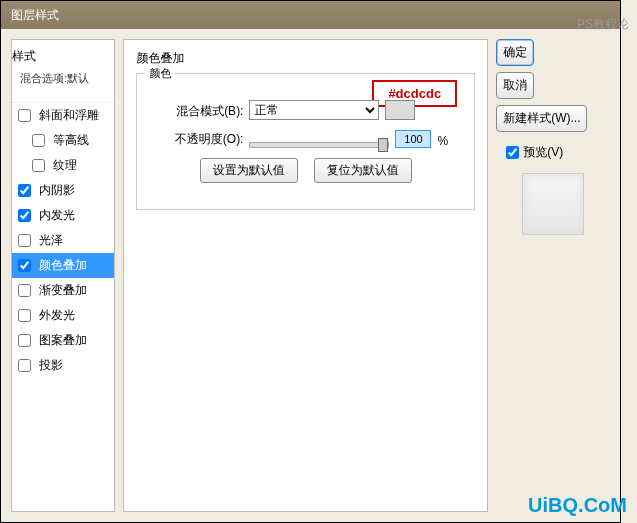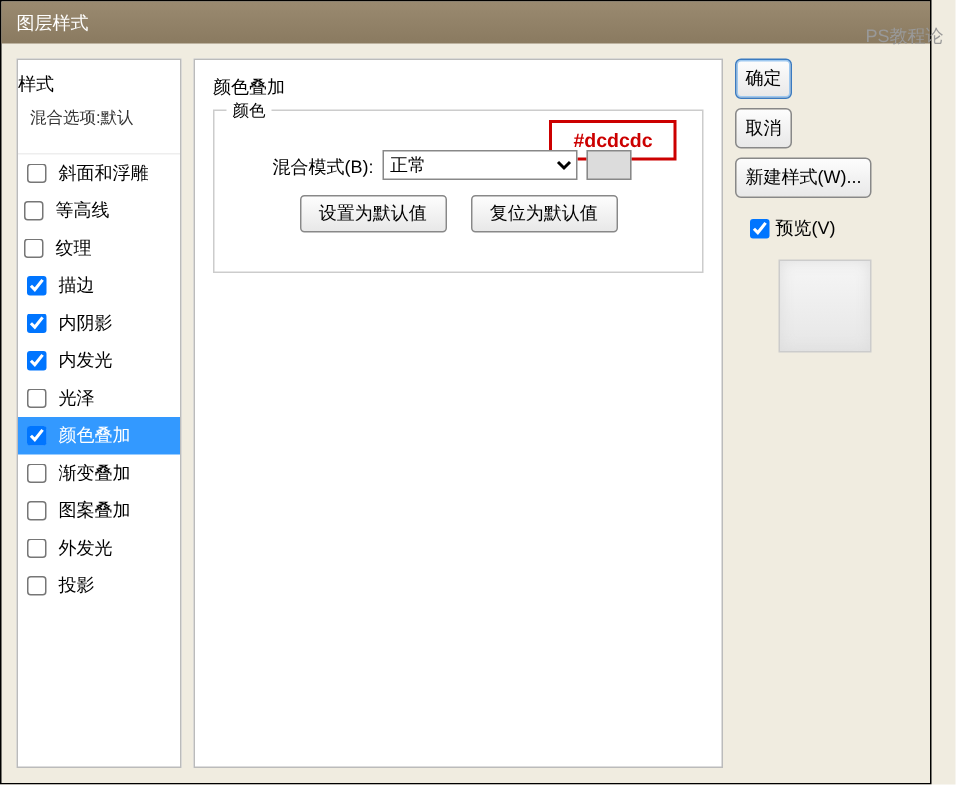--- a/index.html
+++ b/index.html
@@ -5,21 +5,21 @@
 * { box-sizing: border-box; margin: 0; padding: 0; font-family: "Microsoft YaHei", SimSun, sans-serif; font-size: 12px; }
 body { background: #f0ece0; width: 637px; height: 523px; position: relative; }
 .window { width: 621px; height: 523px; background: #f0ece0; border: 1px solid #000000; }
 .titlebar { height: 28px; background: linear-gradient(#9a8a70, #8a7a60); color: #fff; padding: 6px 10px; font-size: 13px; }
 .watermark-top { position: absolute; top: 4px; right: 8px; color: #999; font-size: 11px; text-align: right; }
 .content { display: flex; padding: 10px; gap: 8px; height: calc(100% - 28px); }
 .left-panel { width: 110px; border: 1px solid #bbb; background: #fff; padding: 4px 0; }
 .left-header { padding: 4px 0; font-size: 12px; }
 .left-sub { padding: 2px 8px 16px 8px; font-size: 11px; color: #333; border-bottom: 1px solid #eee; }
 .style-item { display: flex; align-items: center; padding: 4px 6px; gap: 8px; cursor: pointer; }
-.style-item.indent { padding-left: 4px; }
+.style-item.indent { padding-left: 20px; }
 .style-item.selected { background: #3399ff; color: #fff; }
 input[type="checkbox"] { width: 13px; height: 13px; }
 .center-panel { flex: 1; border: 1px solid #bbb; background: #fff; padding: 10px 12px; position: relative; }
 .section-title { font-size: 12px; margin-bottom: 6px; }
 .fieldset { border: 1px solid #ccc; padding: 26px; margin-top: 1px; position: relative; }
 .fieldset-legend { position: absolute; top: -8px; left: 8px; background: #fff; padding: 0 4px; font-size: 11px; }
 .row { display: flex; align-items: flex-end; gap: 6px; margin-bottom: 10px; }
 .row label { min-width: 80px; text-align: right; font-size: 12px; }
 select { width: 130px; height: 20px; border: 1px solid #888; background: #fff; }
 .slider { width: 140px; height: 6px; background: #ddd; border: 1px solid #aaa; position: relative; }
@@ -59,81 +59,86 @@
           <div class="style-item indent">
             <input type="checkbox" style="">
             <span>等高线</span>
           </div>
           <div class="style-item indent">
             <input type="checkbox" style="">
             <span>纹理</span>
           </div>
           <div class="style-item">
             <input type="checkbox" checked="" style="">
-            <span>描边</span>
-          </div>
-          <div class="style-item">
-            <input type="checkbox" checked="" style="">
             <span>内阴影</span>
           </div>
           <div class="style-item">
             <input type="checkbox" checked="" style="">
             <span>内发光</span>
           </div>
           <div class="style-item">
             <input type="checkbox" style="">
             <span>光泽</span>
           </div>
           <div class="style-item selected">
             <input type="checkbox" checked="" style="">
             <span>颜色叠加</span>
           </div>
           <div class="style-item">
             <input type="checkbox" style="">
             <span>渐变叠加</span>
           </div>
           <div class="style-item">
             <input type="checkbox" style="">
-            <span>图案叠加</span>
+            <span>外发光</span>
           </div>
           <div class="style-item">
             <input type="checkbox" style="">
-            <span>外发光</span>
+            <span>图案叠加</span>
           </div>
           <div class="style-item">
             <input type="checkbox" style="">
             <span>投影</span>
           </div>
         </div>
     </div>
 
     <div class="center-panel">
       <div class="section-title">颜色叠加</div>
       <div class="annotation">#dcdcdc</div>
       <div class="fieldset">
         <span class="fieldset-legend">颜色</span>
         <div class="row">
           <label>混合模式(B):</label>
           <select>
             <option>正常</option>
           </select>
           <div class="color-swatch"></div>
         </div>
+        <div class="row">
+          <label>不透明度(O):</label>
+          <div class="slider">
+              <div class="thumb"></div>
+            </div>
+          <input class="num-input" value="100" style="">
+          <span>%</span>
+        </div>
         <div class="btn-row">
           <button class="btn">设置为默认值</button>
           <button class="btn">复位为默认值</button>
         </div>
       </div>
     </div>
 
     <div class="right-panel">
       <button class="r-btn primary">确定</button>
       <button class="r-btn">取消</button>
       <button class="r-btn">新建样式(W)...</button>
       <div class="preview-row">
         <input type="checkbox" checked="" style="">
         <span>预览(V)</span>
       </div>
       <div class="preview-box"></div>
     </div>
 
   </div>
+  <div class="watermark-bottom">UiBQ.CoM</div>
 </div>
 
 </body></html>

